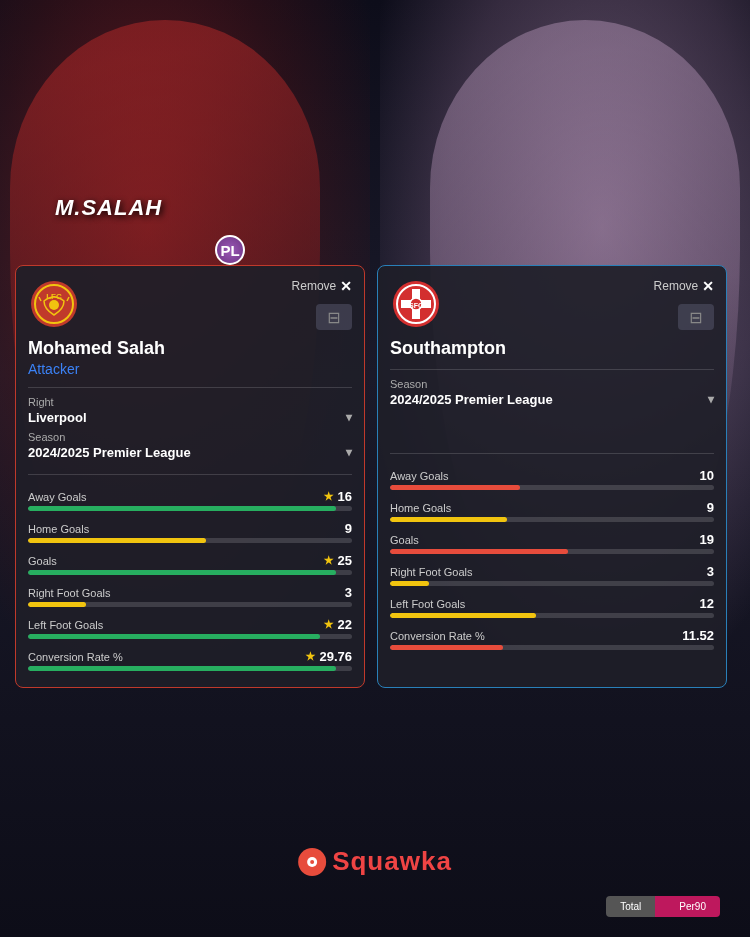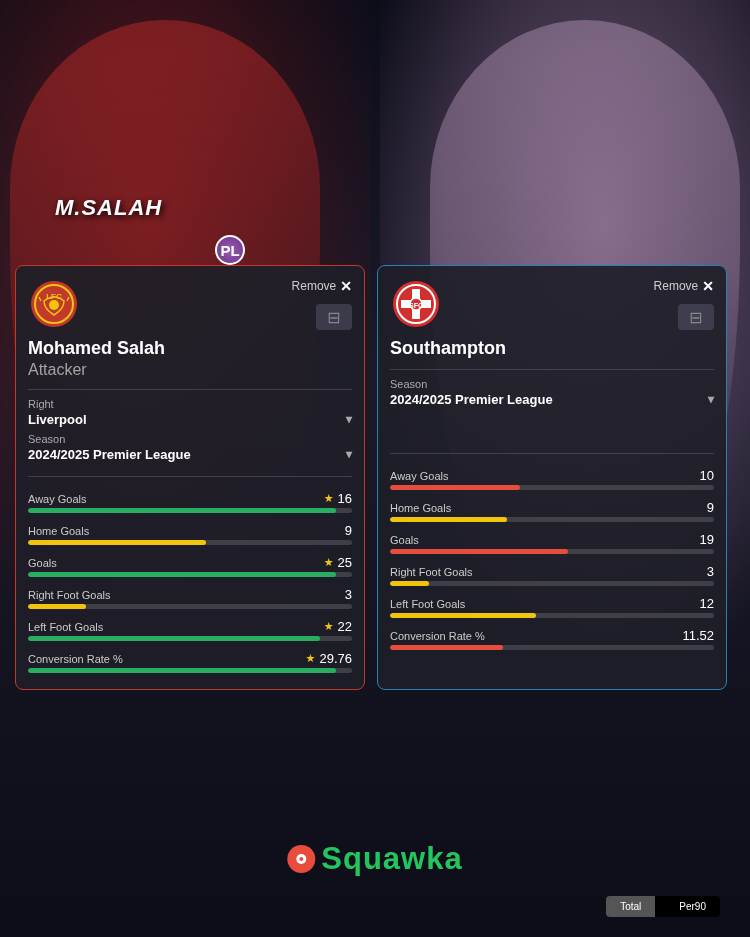--- a/index.html
+++ b/index.html
@@ -92,22 +92,22 @@
 
     .card-title {
       font-size: 18px;
       font-weight: bold;
       color: #fff;
       margin-bottom: 2px;
       margin-top: 6px;
     }
 
     .card-subtitle {
-      font-size: 16px;
-      color: #a3a3a3;
+      font-size: 14px;
+      color: #3b82f6;
       margin-bottom: 10px;
     }
 
     .divider {
       height: 1px;
       background: rgba(255,255,255,0.15);
       margin: 8px 0;
     }
 
     .dropdown-label {
@@ -143,21 +143,21 @@
       font-size: 11px;
       color: #ccc;
       display: flex;
       align-items: center;
       gap: 4px;
     }
 
     .stat-value {
       font-size: 13px;
       color: #fff;
-      font-weight: normal;
+      font-weight: bold;
       display: flex;
       align-items: center;
       gap: 4px;
     }
 
     .star-icon {
       color: #f1c40f;
       font-size: 11px;
     }
 
@@ -204,23 +204,23 @@
       border-radius: 50%;
       display: flex;
       align-items: center;
       justify-content: center;
       color: white;
       font-weight: bold;
       font-size: 14px;
     }
 
     .squawka-text {
-      font-size: 31px;
+      font-size: 26px;
       font-weight: bold;
-      color: #22c55e;
+      color: #ef4444;
       letter-spacing: 1px;
     }
 
     .toggle-btns {
       position: absolute;
       bottom: 20px;
       right: 30px;
       z-index: 10;
       display: flex;
       border-radius: 4px;
@@ -234,21 +234,21 @@
       cursor: pointer;
       border: none;
     }
 
     .toggle-btn-total {
       background: #555;
       color: #fff;
     }
 
     .toggle-btn-per90 {
-      background: #000000;
+      background: #be185d;
       color: #fff;
       padding-left: 24px;
     }
   </style>
 </head>
 <body>
 
 <div class="bg-overlay"></div>
 
 <div style="position:absolute;left:0;top:0;width:370px;height:650px;z-index:1;background:radial-gradient(ellipse at 40% 35%, rgba(160,30,30,0.55) 0%, rgba(100,20,20,0.3) 50%, transparent 80%);"></div>

